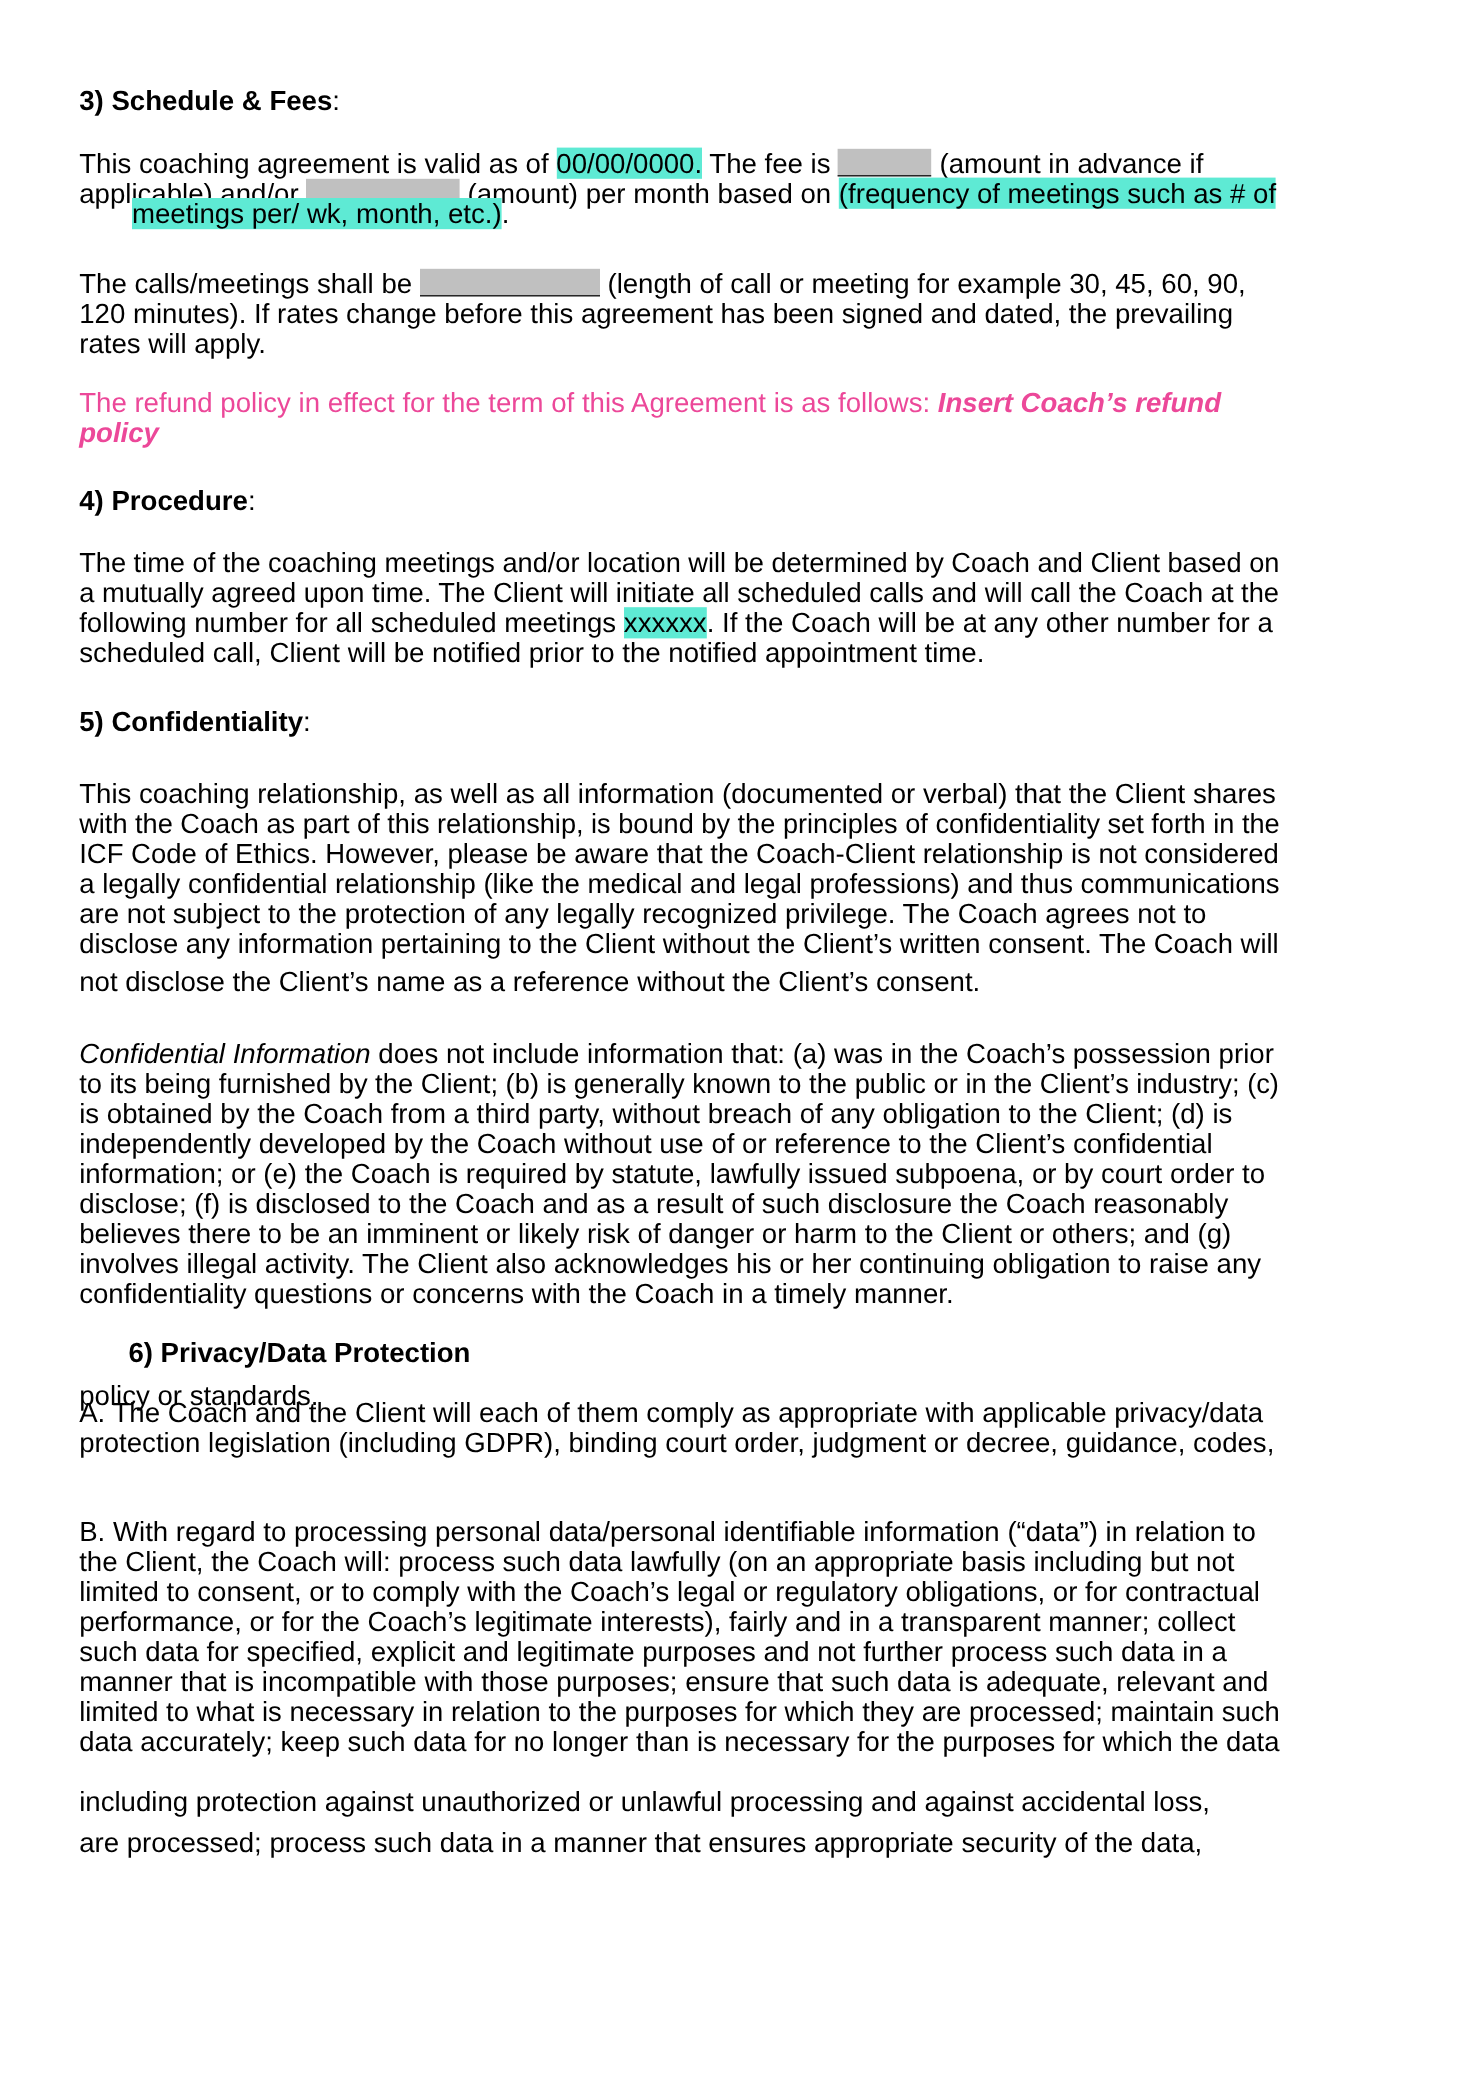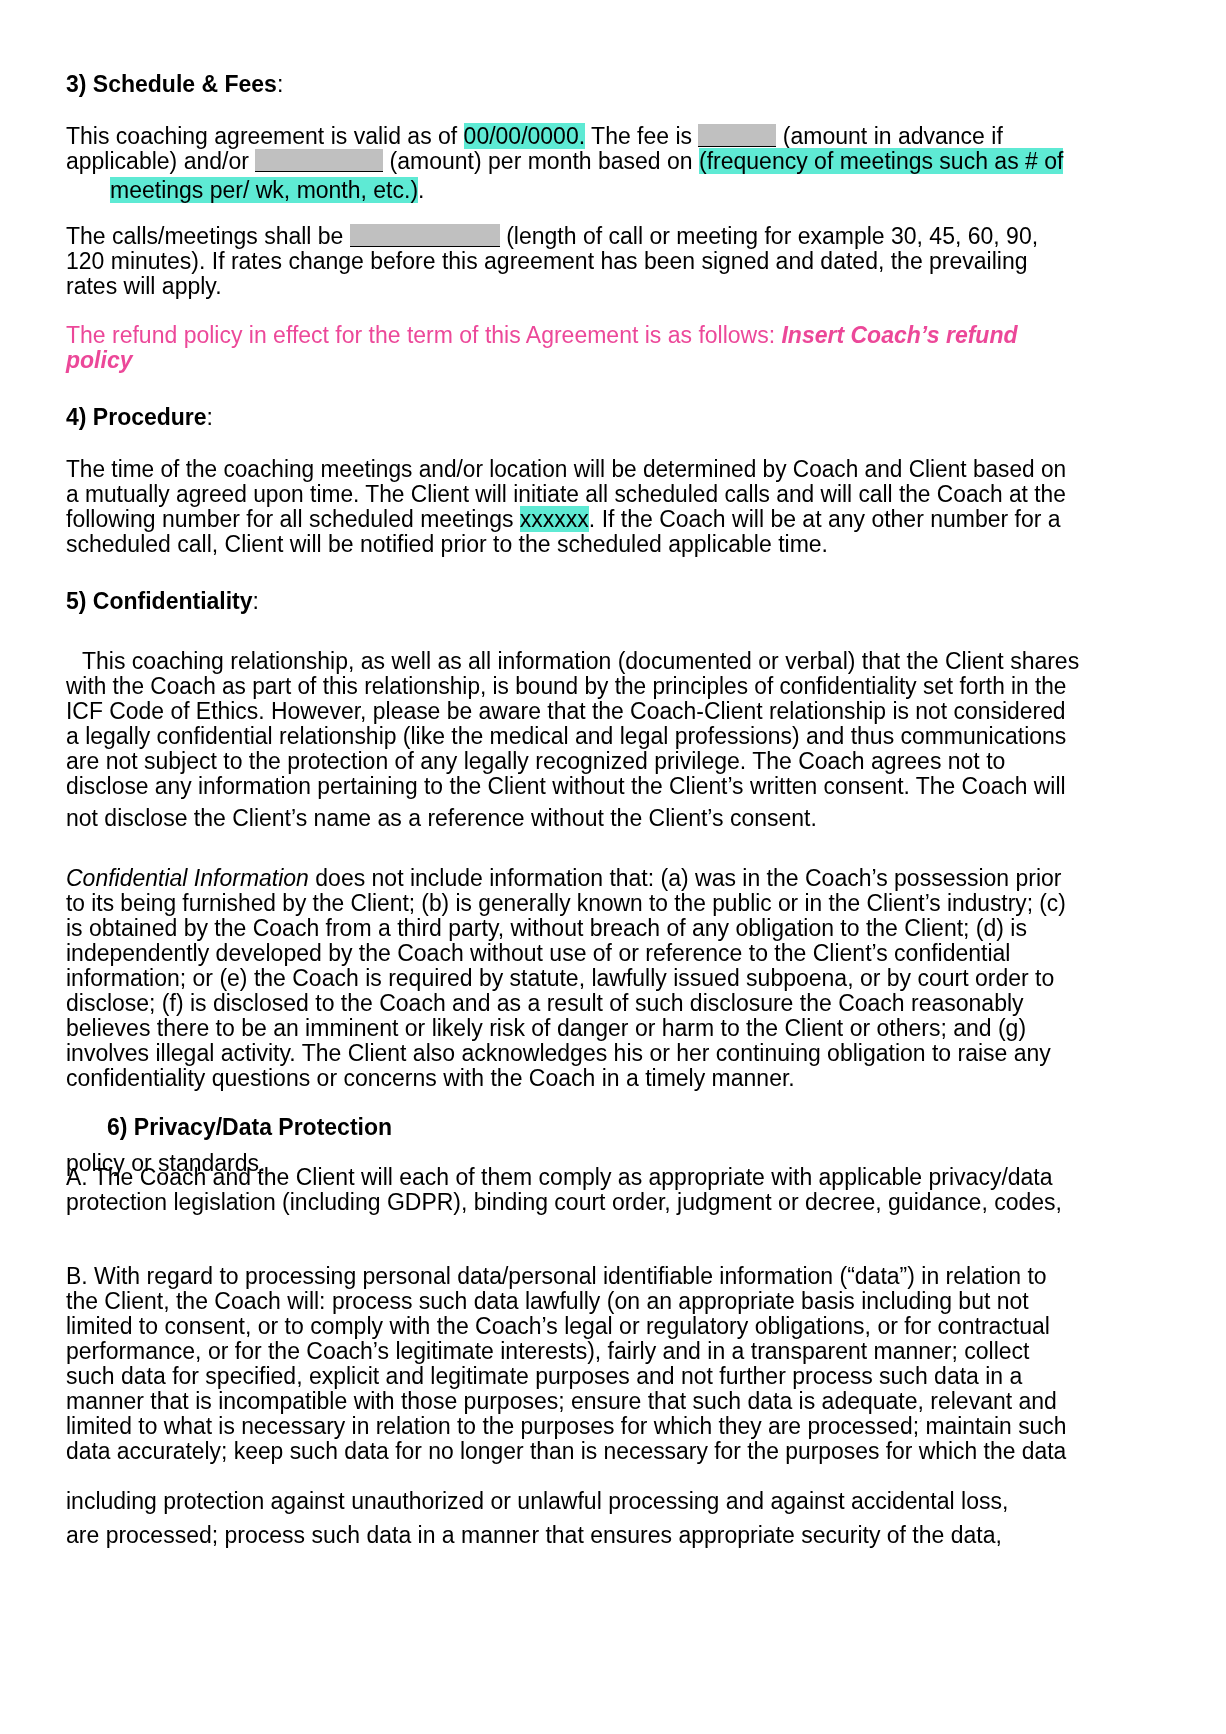--- a/index.html
+++ b/index.html
@@ -18,39 +18,39 @@
   </style>
 </head>
 <body>
 
 <div class="page">
 
   <div class="line" style="top: 70px; transform-origin: left top;"><span class="h">3)  Schedule &amp; Fees</span><span>:</span></div>
 
   <div class="line" style="top: 122px; transform-origin: left top;"><span>This coaching agreement is valid as of </span><span class="hl">00/00/0000.</span><span>  The fee is </span><span class="blank" style="width:78px"></span><span> (amount in advance if</span></div>
   <div class="line" style="top: 147px; transform-origin: left top;"><span>applicable) and/or </span><span class="blank" style="width:128px"></span><span> (amount) per month based on </span><span class="hl">(frequency of meetings such as # of </span></div>
-  <div class="line" style="top: 176px; transform-origin: left top; padding-left: 44px;"><span class="hl">meetings per/ wk, month, etc.)</span><span>.</span></div>
+  <div class="line" style="top: 164px; transform-origin: left top; padding-left: 44px;"><span class="hl">meetings per/ wk, month, etc.)</span><span>.</span></div>
 
   <div class="line" style="top: 222px; transform-origin: left top;"><span>The calls/meetings shall be </span><span class="blank" style="width:150px"></span><span> (length of call or meeting for example 30, 45, 60, 90,</span></div>
   <div class="line" style="top: 247px; transform-origin: left top;">120 minutes). If rates change before this agreement has been signed and dated, the prevailing</div>
   <div class="line" style="top: 272px; transform-origin: left top;">rates will apply.</div>
 
   <div class="line red" style="top: 321px; transform-origin: left top;"><span>The refund policy in effect for the term of this Agreement is as follows: </span><span class="h i">Insert Coach’s refund</span></div>
   <div class="line red h i" style="top: 346px; transform-origin: left top;">policy</div>
 
   <div class="line" style="top: 403px; transform-origin: left top;"><span class="h">4)  Procedure</span><span>:</span></div>
 
   <div class="line" style="top: 455px; transform-origin: left top; transform: scaleX(0.985222);">The time of the coaching meetings and/or location will be determined by Coach and Client based on</div>
   <div class="line" style="top: 480px; transform-origin: left top; transform: scaleX(0.98912);">a mutually agreed upon time. The Client will initiate all scheduled calls and will call the Coach at the</div>
   <div class="line" style="top: 505px; transform-origin: left top;"><span>following number for all scheduled meetings </span><span class="hl">xxxxxx</span><span>. If the Coach will be at any other number for a</span></div>
-  <div class="line" style="top: 530px; transform-origin: left top;">scheduled call, Client will be notified prior to the scheduled applicable time.</div>
+  <div class="line" style="top: 530px; transform-origin: left top;">scheduled call, Client will be notified prior to the notified appointment time.</div>
 
   <div class="line" style="top: 587px; transform-origin: left top;"><span class="h">5)  Confidentiality</span><span>:</span></div>
 
-  <div class="line" style="top: 647px; transform-origin: left top; margin-left: 16px;">This coaching relationship, as well as all information (documented or verbal) that the Client shares</div>
+  <div class="line" style="top: 647px; transform-origin: left top;">This coaching relationship, as well as all information (documented or verbal) that the Client shares</div>
   <div class="line" style="top: 672px; transform-origin: left top; transform: scaleX(0.984252);">with the Coach as part of this relationship, is bound by the principles of confidentiality set forth in the</div>
   <div class="line" style="top: 697px; transform-origin: left top; transform: scaleX(0.996016);"><span>ICF Code of Ethics. However, please be aware that the Coach-Client relationship is </span><span class="u">not</span><span> considered</span></div>
   <div class="line" style="top: 722px; transform-origin: left top; transform: scaleX(0.998004);">a legally confidential relationship (like the medical and legal professions) and thus communications</div>
   <div class="line" style="top: 747px; transform-origin: left top;"><span>are not subject to the protection of any legally recognized privilege. The Coach agrees </span><span class="u">not</span><span> to</span></div>
   <div class="line" style="top: 772px; transform-origin: left top; transform: scaleX(0.993049);">disclose any information pertaining to the Client without the Client’s written consent. The Coach will</div>
   <div class="line" style="top: 804px; transform-origin: left top;">not disclose the Client’s name as a reference without the Client’s consent.</div>
 
   <div class="line" style="top: 864px; transform-origin: left top;"><span class="i">Confidential Information</span><span> does </span><span class="u">not</span><span> include information that: (a) was in the Coach’s possession prior</span></div>
   <div class="line" style="top: 889px; transform-origin: left top; transform: scaleX(0.98912);">to its being furnished by the Client; (b) is generally known to the public or in the Client’s industry; (c)</div>
   <div class="line" style="top: 914px; transform-origin: left top;">is obtained by the Coach from a third party, without breach of any obligation to the Client; (d) is</div>

